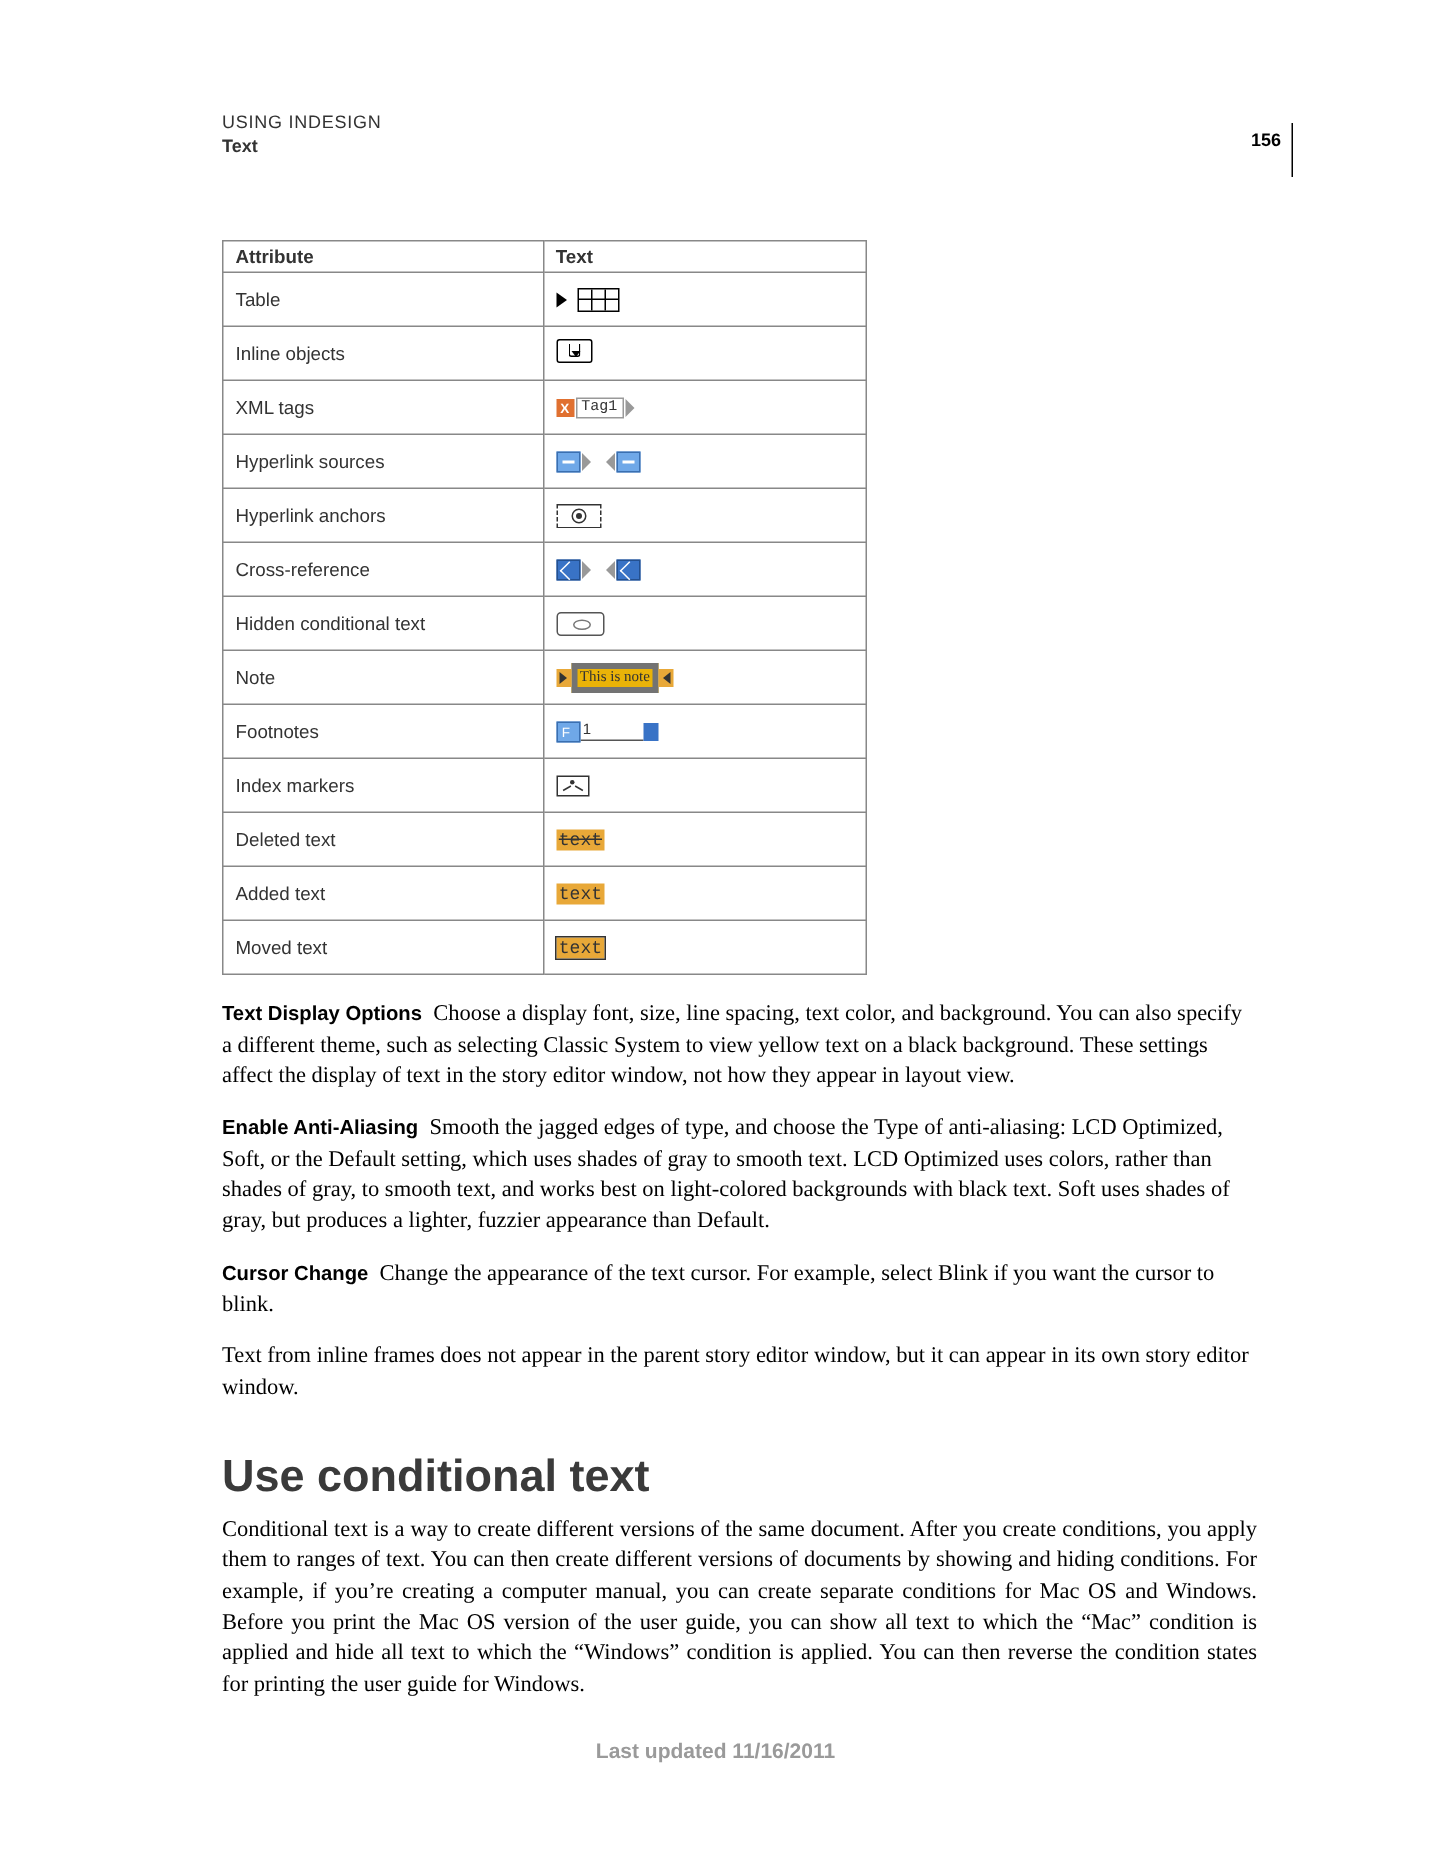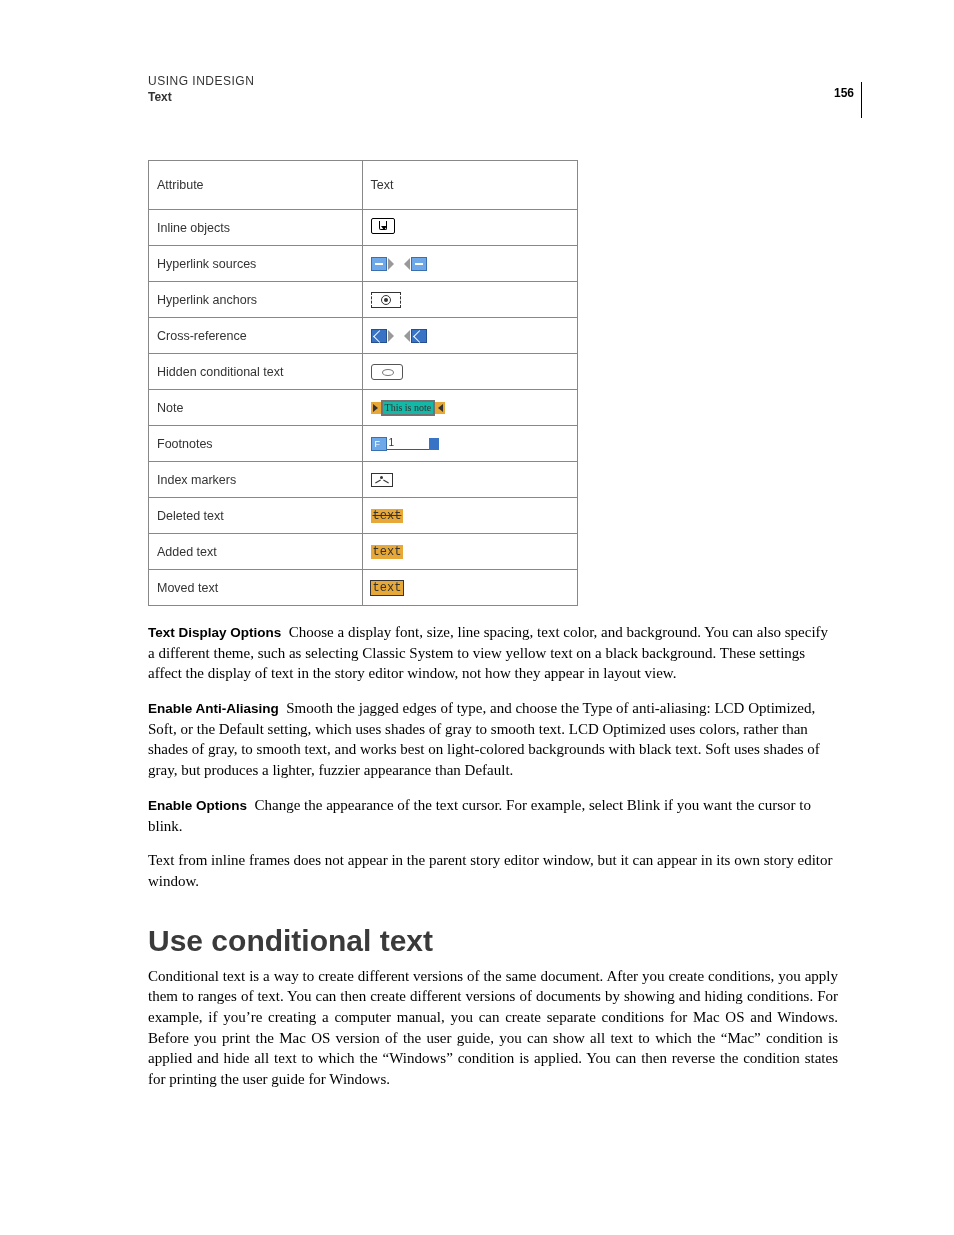--- a/index.html
+++ b/index.html
@@ -69,23 +69,23 @@
     color: #333;
   }
   table.attr th, table.attr td {
     border: 1px solid #888;
     text-align: left;
     vertical-align: middle;
     padding: 6px 8px;
     height: 23px;
   }
   table.attr th {
-    font-weight: normal;
+    font-weight: bold;
     height: 14px;
-    padding: 17px 8px;
+    padding: 3px 8px;
   }
   table.attr td.iconcell {
     padding: 4px 8px;
   }
   .col-attr { width: 214px; }
   .col-icon { width: 216px; }
 
   
   .tri-right {
     display: inline-block;
@@ -225,23 +225,23 @@
     border-left:5px solid #333;
   }
   .note-marker.r::after {
     content:""; position:absolute; left:3px; top:2px;
     width:0;height:0;
     border-top:4px solid transparent; border-bottom:4px solid transparent;
     border-right:5px solid #333;
   }
   .note-text {
     display:inline-block; height:12px;
-    border:2px solid #737373; padding:0 2px;
+    border:4px solid #737373; padding:0 2px;
     font:10px/12px "Times New Roman", serif;
-    vertical-align:middle; background:#14b8a6;
+    vertical-align:middle; background:#eab308;
   }
 
   
   .fn-a {
     display:inline-block; width:14px; height:12px;
     background:#6fa8e8; border:1px solid #3a6fb0;
     vertical-align:middle; position:relative;
   }
   .fn-a::after {
     content:"F"; position:absolute; left:3px; top:0;
@@ -336,28 +336,41 @@
       <colgroup>
           <col class="col-attr">
           <col class="col-icon">
         </colgroup>
       <tbody>
           <tr>
         <th>Attribute</th>
         <th>Text</th>
       </tr>
 
+      <tr>
+        <td>Table</td>
+        <td class="iconcell">
+          <span class="tri-right"></span>
+          <span class="tbl-grid"><span class="h"></span></span>
+        </td>
+      </tr>
 
       <tr>
         <td>Inline objects</td>
         <td class="iconcell">
           <span class="inline-obj"><span class="arr"></span></span>
         </td>
       </tr>
 
+      <tr>
+        <td>XML tags</td>
+        <td class="iconcell">
+          <span class="xml-x">X</span><span class="tagchip">Tag1</span><span class="chev chev-r"></span>
+        </td>
+      </tr>
 
 
       <tr>
         <td>Hyperlink sources</td>
         <td class="iconcell">
           <span class="link-sq"></span><span class="chev chev-r"></span>
           &nbsp;
           <span class="chev chev-l"></span><span class="link-sq"></span>
         </td>
       </tr>
@@ -433,25 +446,26 @@
 
     <p class="body">
       <span class="term">Text Display Options</span>&nbsp;&nbsp;<span>Choose a display font, size, line spacing, text color, and background. You can also specify a different theme, such as selecting Classic System to view yellow text on a black background. These settings affect the display of text in the story editor window, not how they appear in layout view.</span>
     </p>
 
     <p class="body">
       <span class="term">Enable Anti-Aliasing</span>&nbsp;&nbsp;<span>Smooth the jagged edges of type, and choose the Type of anti-aliasing: LCD Optimized, Soft, or the Default setting, which uses shades of gray to smooth text. LCD Optimized uses colors, rather than shades of gray, to smooth text, and works best on light-colored backgrounds with black text. Soft uses shades of gray, but produces a lighter, fuzzier appearance than Default.</span>
     </p>
 
     <p class="body">
-      <span class="term">Enable Options</span>&nbsp;&nbsp;<span>Change the appearance of the text cursor. For example, select Blink if you want the cursor to blink.</span>
+      <span class="term">Cursor Change</span>&nbsp;&nbsp;<span>Change the appearance of the text cursor. For example, select Blink if you want the cursor to blink.</span>
     </p>
 
     <p class="body">Text from inline frames does not appear in the parent story editor window, but it can appear in its own story editor window.</p>
 
     <h2 class="section">Use conditional text</h2>
 
     <p class="body" style="text-align:justify">Conditional text is a way to create different versions of the same document. After you create conditions, you apply them to ranges of text. You can then create different versions of documents by showing and hiding conditions. For example, if you’re creating a computer manual, you can create separate conditions for Mac OS and Windows. Before you print the Mac OS version of the user guide, you can show all text to which the “Mac” condition is applied and hide all text to which the “Windows” condition is applied. You can then reverse the condition states for printing the user guide for Windows.</p>
 
   </div>
 
+  <div class="footer">Last updated 11/16/2011</div>
 
 </div>
 
 </body></html>

